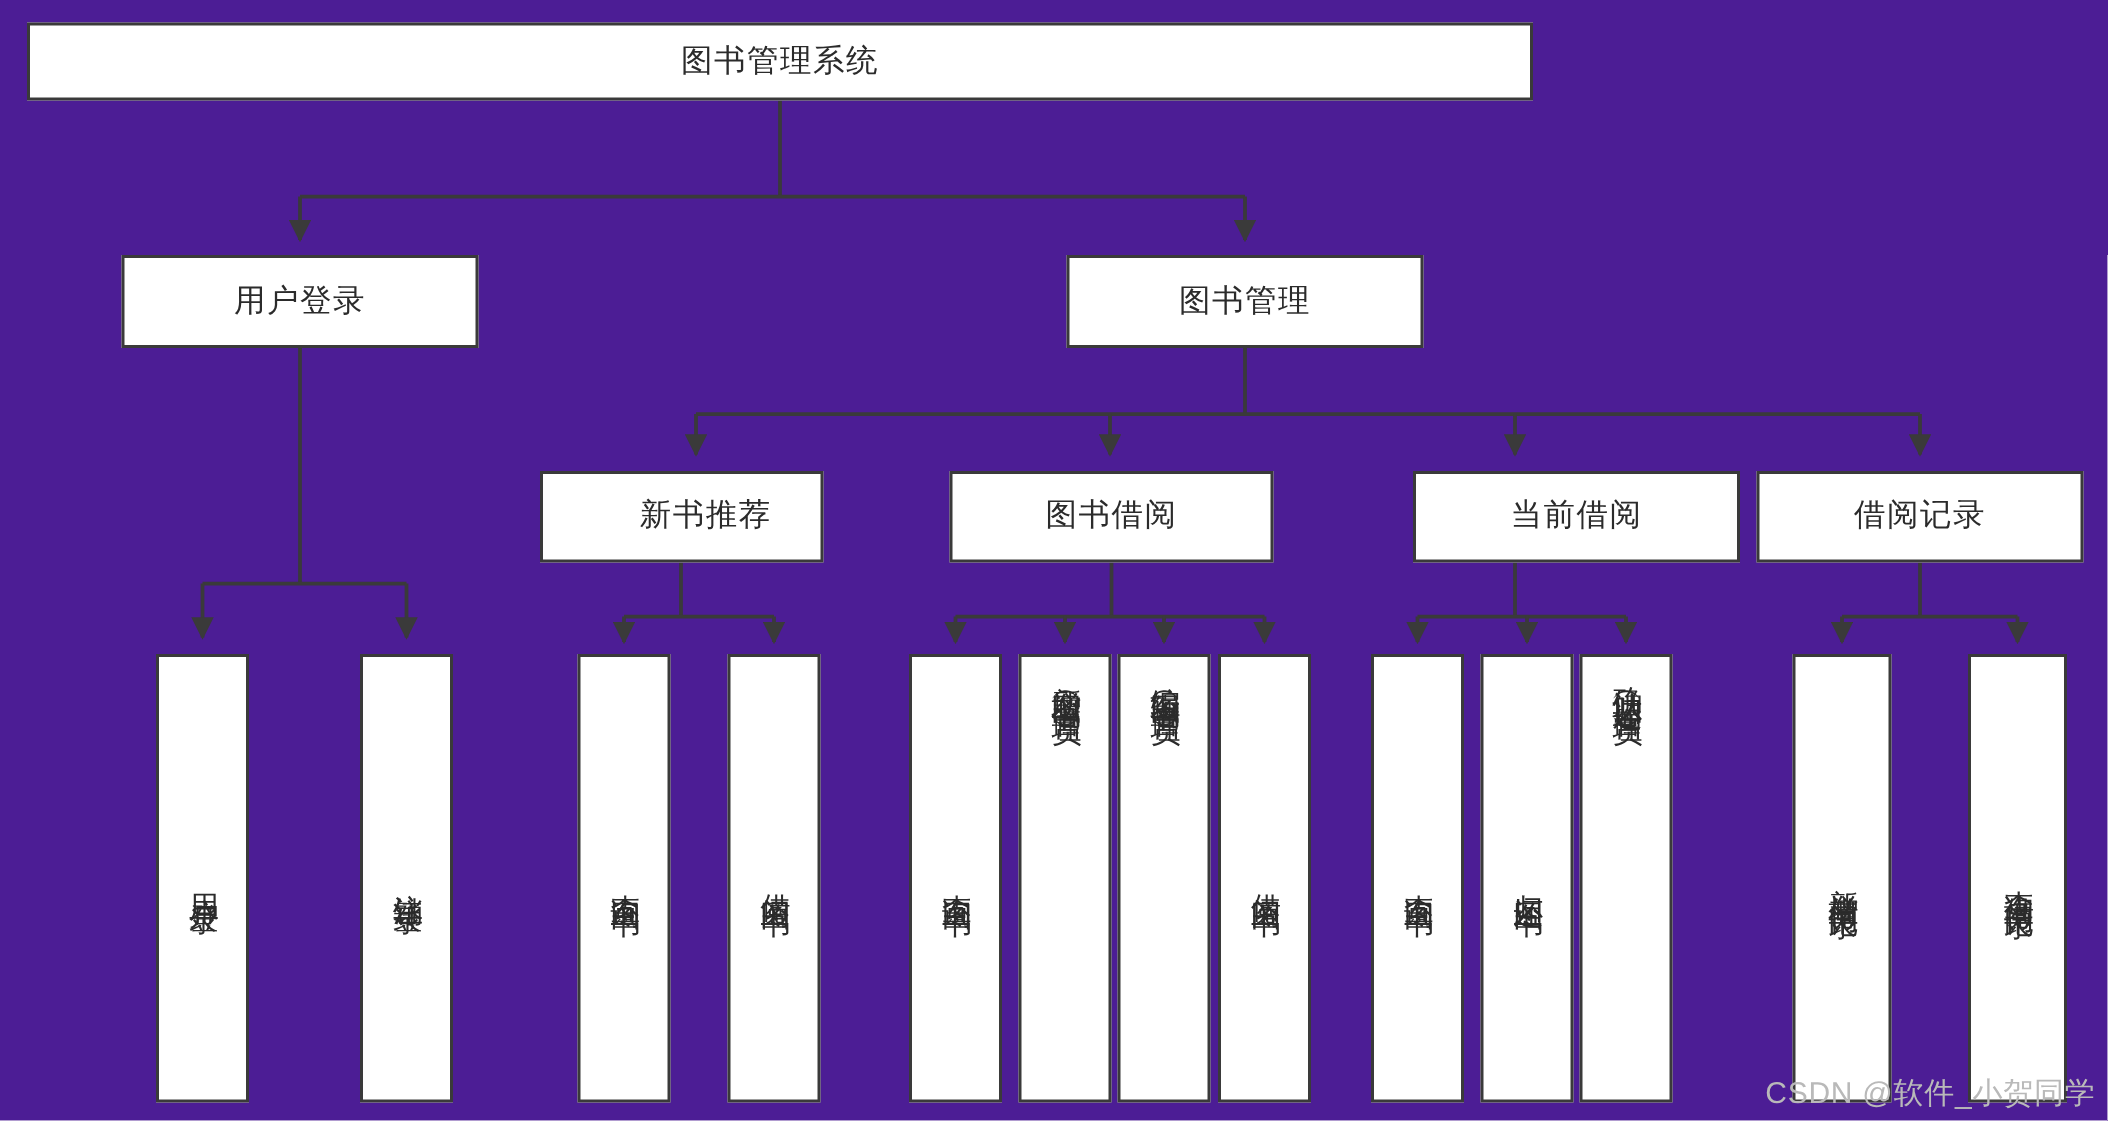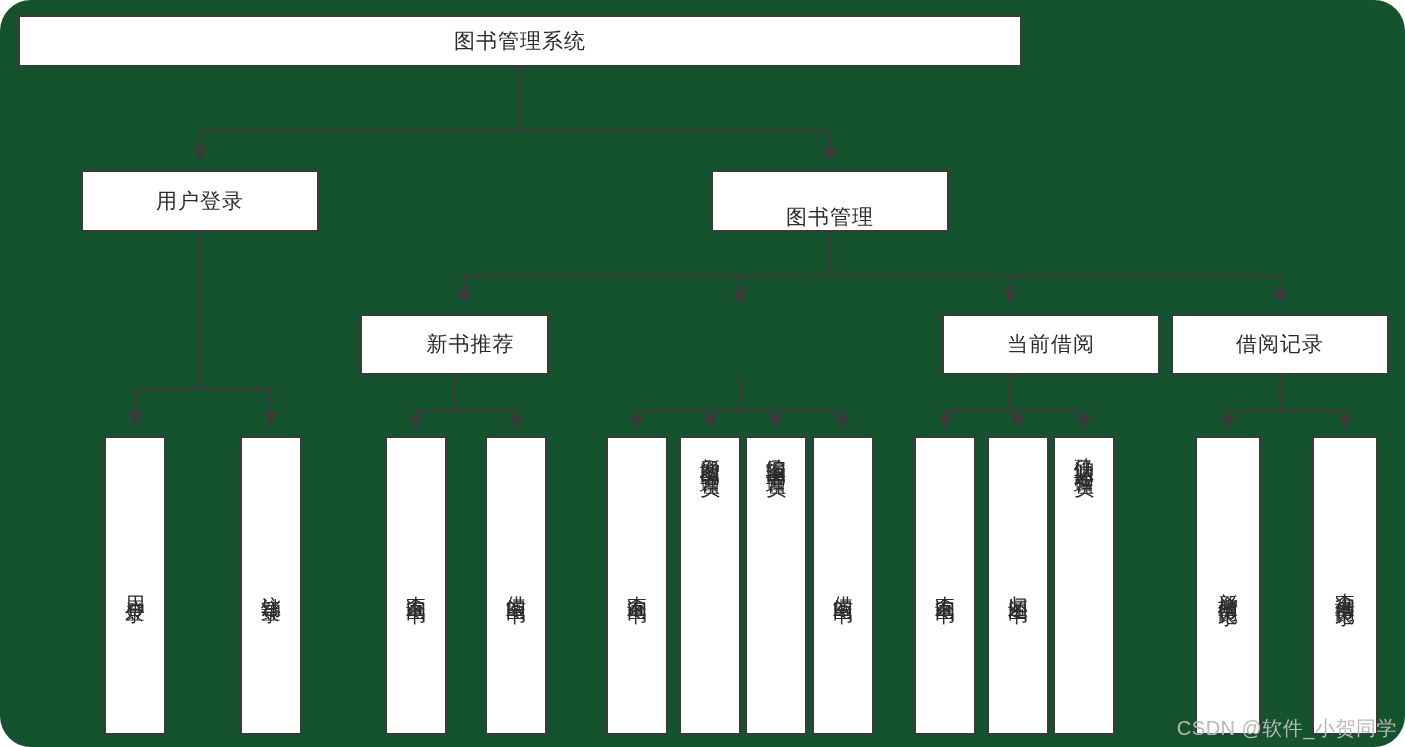--- a/index.html
+++ b/index.html
@@ -4,23 +4,22 @@
 <style>
   html,body{margin:0;padding:0;background:#ffffff;}
   body{
     font-family:"Liberation Sans","DejaVu Sans",sans-serif;
     -webkit-font-smoothing:antialiased;
   }
   #stage{
     position:relative;
     width:1405px;
     height:747px;
-    background:#14532d;
+    background:#4c1d95;
     overflow:hidden;
-    border-radius:31px;
   }
   #diagram{
     position:absolute;
     left:0;top:0;
     width:1405px;
     height:747px;
   }
   
   .node{
     position:absolute;
@@ -124,26 +123,29 @@
     </g>
   </svg>
 
   <div class="node" id="node-root" style="left: 18px; top: 15px; width: 1004px; height: 52px;">
     <span class="label">图书管理系统</span>
   </div>
 
   <div class="node" id="node-l2-0" style="left: 81px; top: 170px; width: 238px; height: 62px;">
     <span class="label">用户登录</span>
   </div>
-  <div class="node" id="node-l2-1" style="left: 711px; top: 170px; width: 238px; height: 62px; align-items: flex-end;">
+  <div class="node" id="node-l2-1" style="left: 711px; top: 170px; width: 238px; height: 62px;">
     <span class="label">图书管理</span>
   </div>
 
   <div class="node" id="node-l3-0" style="left: 360px; top: 314px; width: 189px; height: 61px; padding-left: 32px;">
     <span class="label">新书推荐</span>
+  </div>
+  <div class="node" id="node-l3-1" style="left: 633px; top: 314px; width: 216px; height: 61px;">
+    <span class="label">图书借阅</span>
   </div>
   <div class="node" id="node-l3-2" style="left: 901px; top: 314px; width: 218px; height: 61px; margin-left: 41px;">
     <span class="label">当前借阅</span>
   </div>
   <div class="node" id="node-l3-3" style="left: 1171px; top: 314px; width: 218px; height: 61px;">
     <span class="label">借阅记录</span>
   </div>
 
   <div class="node leaf" id="leaf-0" style="left: 104px; top: 436px; width: 62px; height: 299px;">
     <span class="label">用户登录</span>

